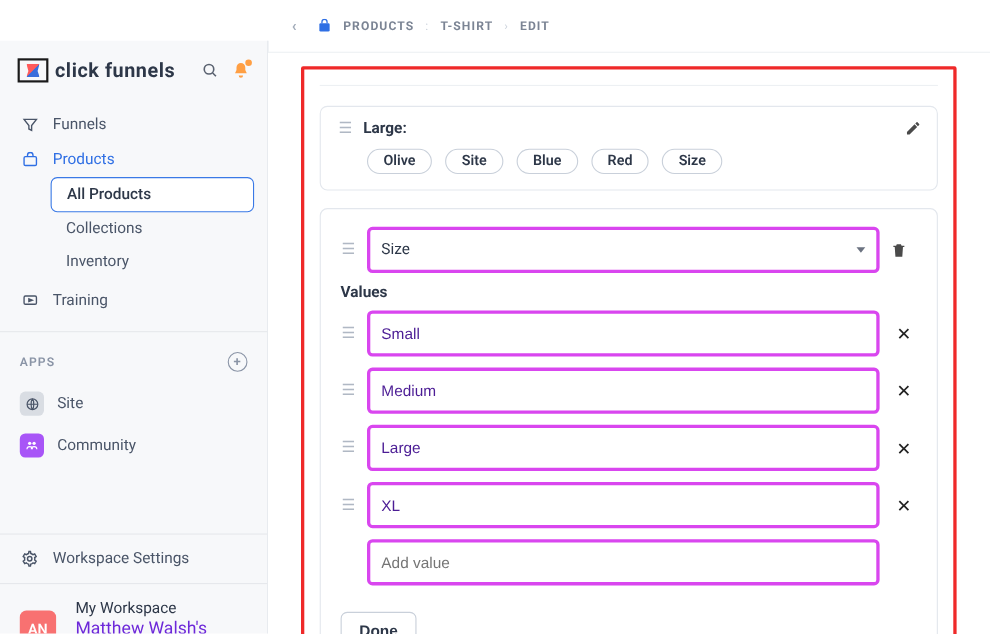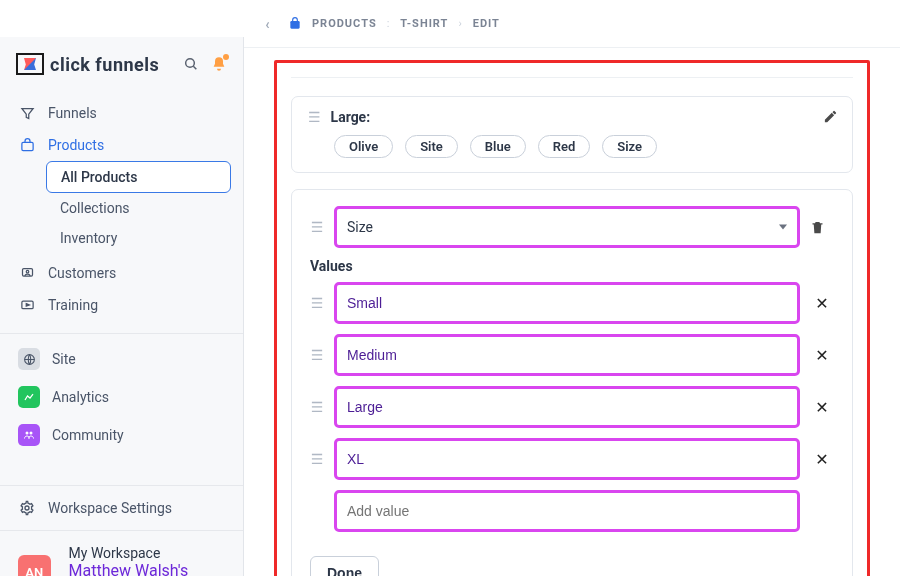--- a/index.html
+++ b/index.html
@@ -266,57 +266,43 @@
       <span>Products</span>
     </div>
     <div class="sub-nav">
       <div class="sub-item active">All Products</div>
       <div class="sub-item">Collections</div>
       <div class="sub-item">Inventory</div>
     </div>
     <div class="nav-item">
       <span class="nav-icon">
         <svg width="15" height="15" viewBox="0 0 24 24" fill="none" stroke="currentColor" stroke-width="2">
-            <rect x="4" y="4" width="16" height="12" rx="2"></rect>
-            <circle cx="12" cy="9" r="2"></circle>
-            <path d="M8 16c0-2 2-3 4-3s4 1 4 3"></path>
-          </svg>
-      </span>
-      <span>Customers</span>
-    </div>
-    <div class="nav-item">
-      <span class="nav-icon">
-        <svg width="15" height="15" viewBox="0 0 24 24" fill="none" stroke="currentColor" stroke-width="2">
             <rect x="3" y="5" width="18" height="12" rx="2"></rect>
             <polygon points="10 9 15 11 10 13" fill="currentColor"></polygon>
           </svg>
       </span>
       <span>Training</span>
     </div>
   </nav>
 
   <div class="divider"></div>
 
+  <div class="apps-head">
+    <span>APPS</span>
+    <span class="apps-add">+</span>
+  </div>
 
   <div class="nav-item">
     <span class="app-icon site">
       <svg width="13" height="13" viewBox="0 0 24 24" fill="none" stroke="currentColor" stroke-width="2">
           <circle cx="12" cy="12" r="9"></circle>
           <path d="M3 12h18M12 3c3 3 3 15 0 18M12 3c-3 3-3 15 0 18"></path>
         </svg>
     </span>
     <span>Site</span>
-  </div>
-  <div class="nav-item">
-    <span class="app-icon analytics">
-      <svg width="12" height="12" viewBox="0 0 24 24" fill="none" stroke="#fff" stroke-width="2.5">
-          <path d="M4 18 L9 10 L14 14 L20 6"></path>
-        </svg>
-    </span>
-    <span>Analytics</span>
   </div>
   <div class="nav-item">
     <span class="app-icon community">
       <svg width="12" height="12" viewBox="0 0 24 24" fill="#fff">
           <circle cx="8" cy="8" r="3"></circle>
           <circle cx="16" cy="8" r="3"></circle>
           <path d="M3 19c0-3 2.5-5 5-5s5 2 5 5M11 19c0-3 2.5-5 5-5s5 2 5 5" fill="none" stroke="#fff" stroke-width="2"></path>
         </svg>
     </span>
     <span>Community</span>

